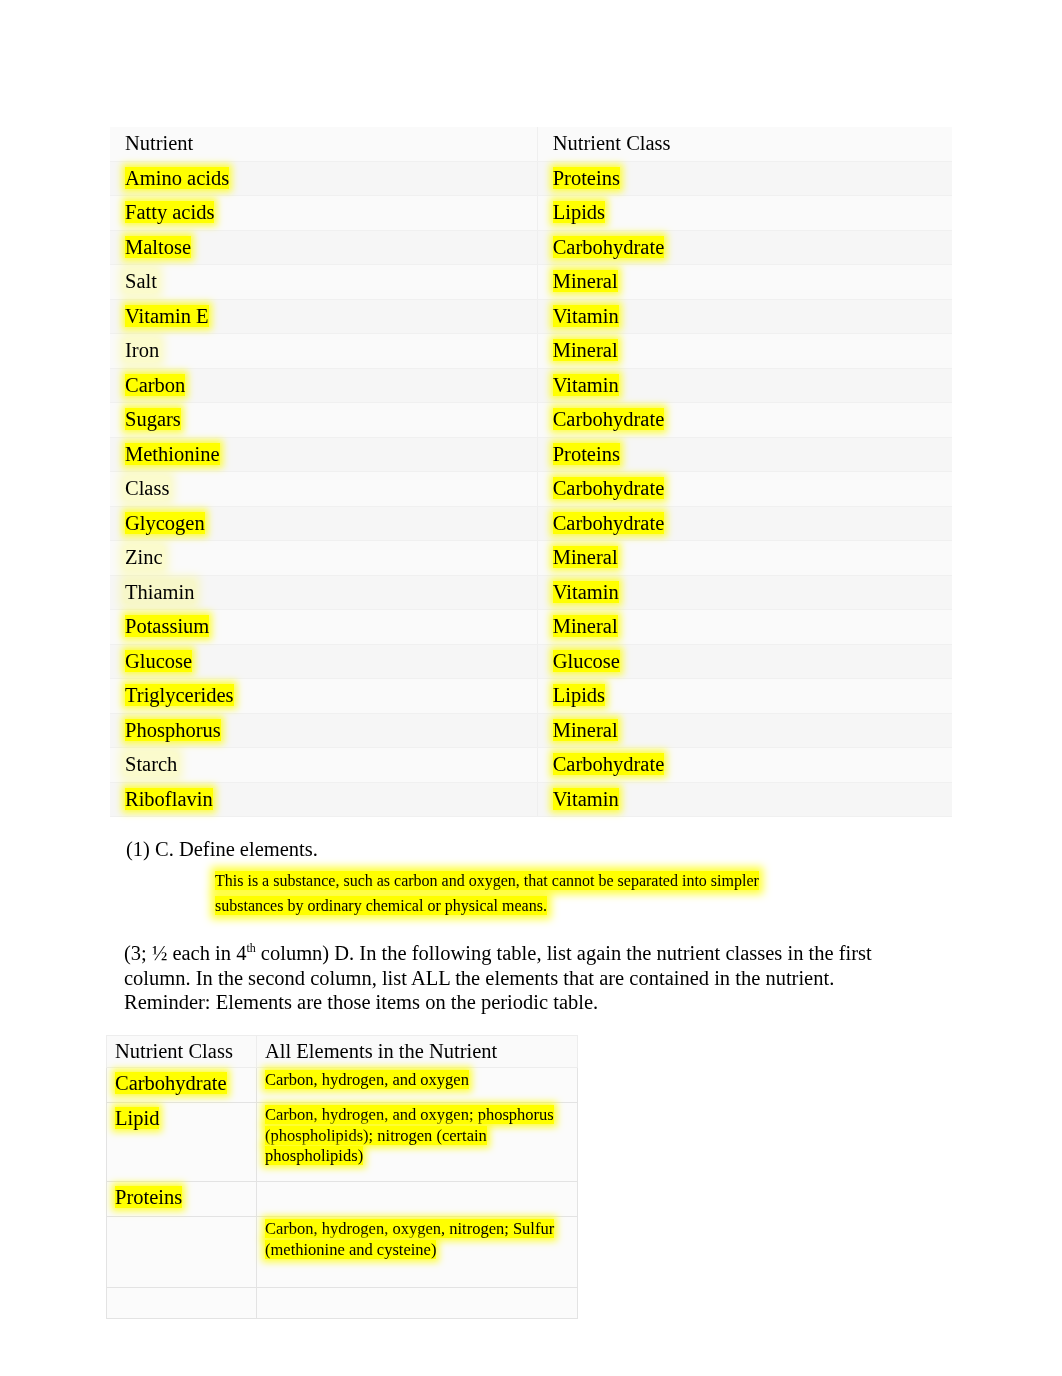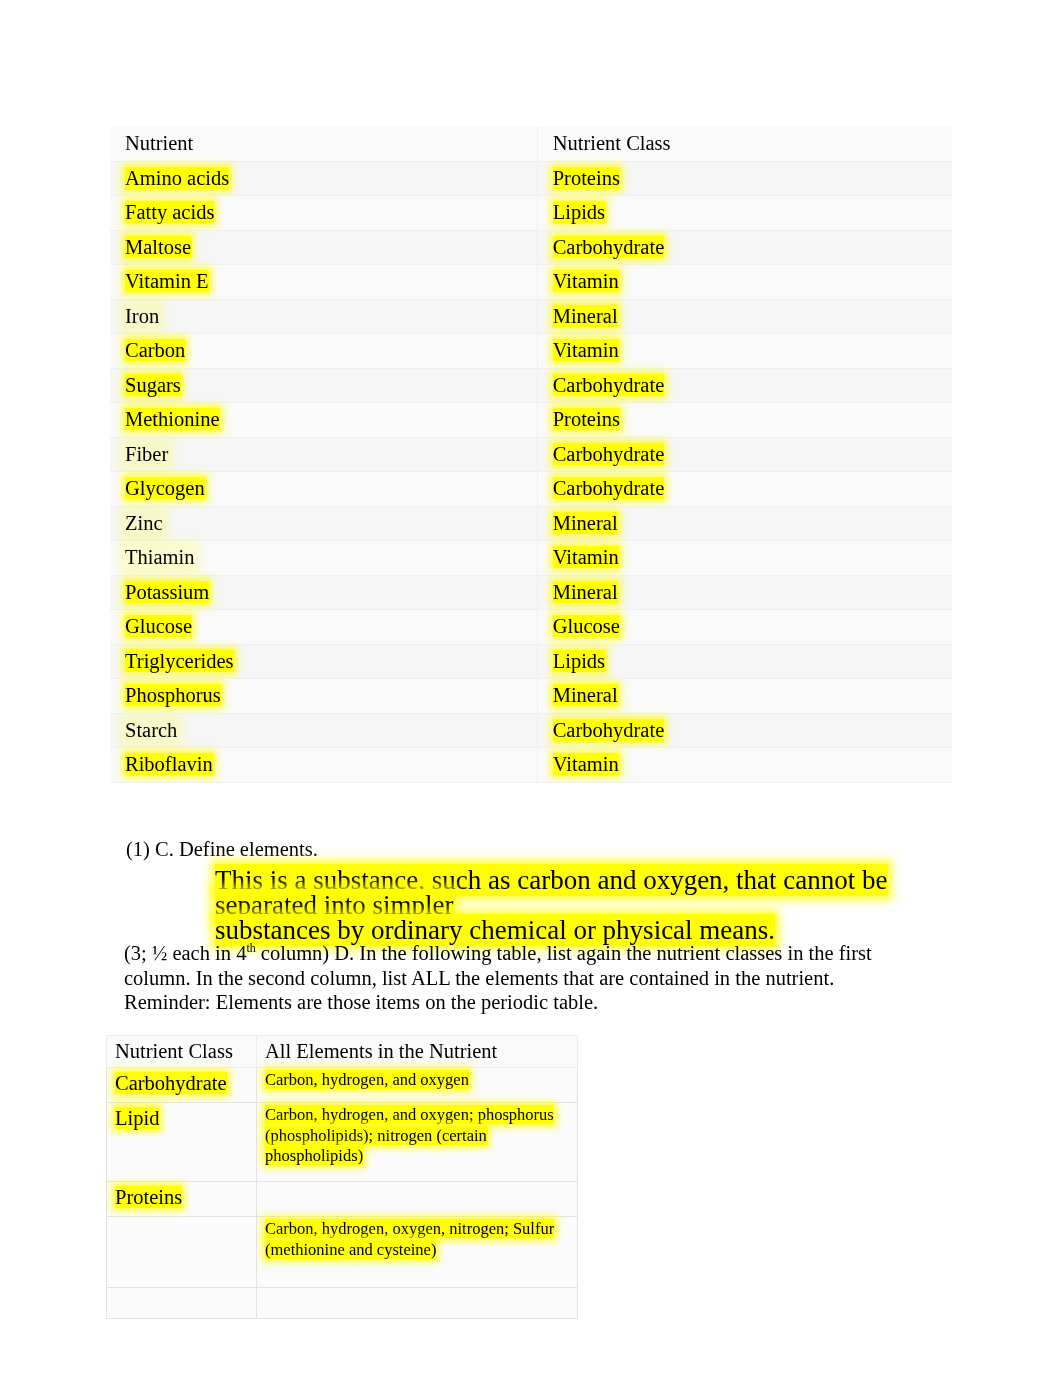--- a/index.html
+++ b/index.html
@@ -76,21 +76,21 @@
     left: 126px;
     top: 836px;
     font-size: 20.5px;
     line-height: 27px;
   }
   .answer-c {
     position: absolute;
     left: 215px;
     top: 868px;
     width: 720px;
-    font-size: 27px;
+    font-size: 16px;
     line-height: 25px;
   }
   .answer-c .ln {
     display: inline;
     background: #ffff00;
     box-shadow: 0 0 9px 4px rgba(255,255,0,0.8);
     padding: 1px 0;
     -webkit-box-decoration-break: clone;
     box-decoration-break: clone;
   }
@@ -170,41 +170,45 @@
       </tr>
       <tr>
         <td class="col-a"><span class="hl">Fatty acids</span></td>
         <td class="col-b"><span class="hl">Lipids</span></td>
       </tr>
       <tr>
         <td class="col-a"><span class="hl">Maltose</span></td>
         <td class="col-b"><span class="hl">Carbohydrate</span></td>
       </tr>
       <tr>
+        <td class="col-a"><span class="hl-soft">Salt</span></td>
+        <td class="col-b"><span class="hl">Mineral</span></td>
+      </tr>
+      <tr>
         <td class="col-a"><span class="hl">Vitamin E</span></td>
         <td class="col-b"><span class="hl">Vitamin</span></td>
       </tr>
       <tr>
         <td class="col-a"><span class="hl-soft">Iron</span></td>
         <td class="col-b"><span class="hl">Mineral</span></td>
       </tr>
       <tr>
         <td class="col-a"><span class="hl">Carbon</span></td>
         <td class="col-b"><span class="hl">Vitamin</span></td>
       </tr>
       <tr>
         <td class="col-a"><span class="hl">Sugars</span></td>
         <td class="col-b"><span class="hl">Carbohydrate</span></td>
       </tr>
       <tr>
         <td class="col-a"><span class="hl">Methionine</span></td>
         <td class="col-b"><span class="hl">Proteins</span></td>
       </tr>
       <tr>
-        <td class="col-a"><span class="hl-soft">Fiber</span></td>
+        <td class="col-a"><span class="hl-soft">Class</span></td>
         <td class="col-b"><span class="hl">Carbohydrate</span></td>
       </tr>
       <tr>
         <td class="col-a"><span class="hl">Glycogen</span></td>
         <td class="col-b"><span class="hl">Carbohydrate</span></td>
       </tr>
       <tr>
         <td class="col-a"><span class="hl-soft">Zinc</span></td>
         <td class="col-b"><span class="hl">Mineral</span></td>
       </tr>

